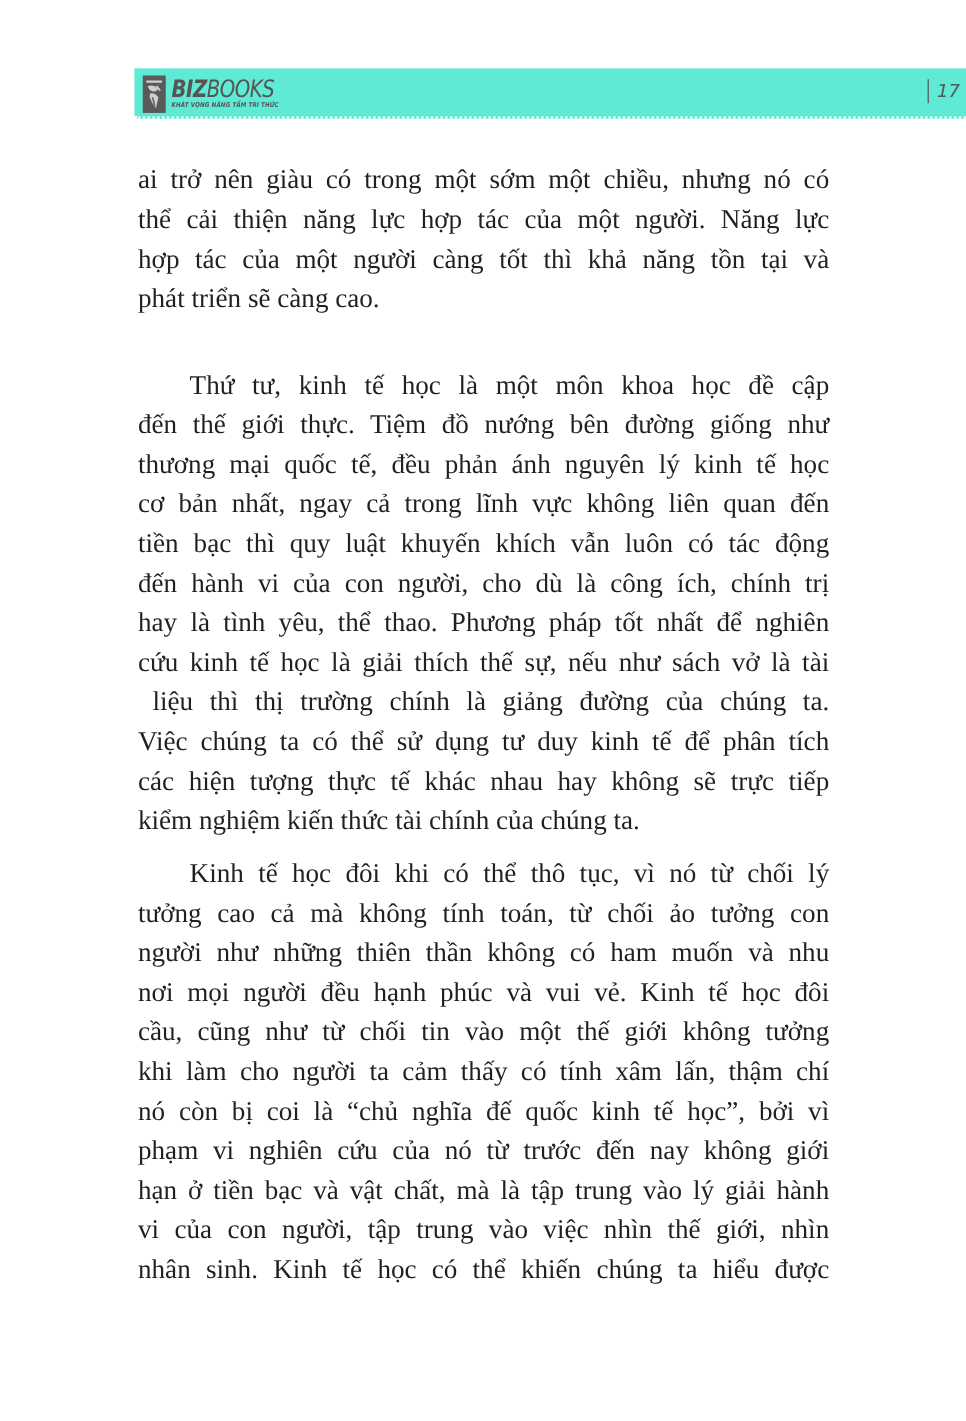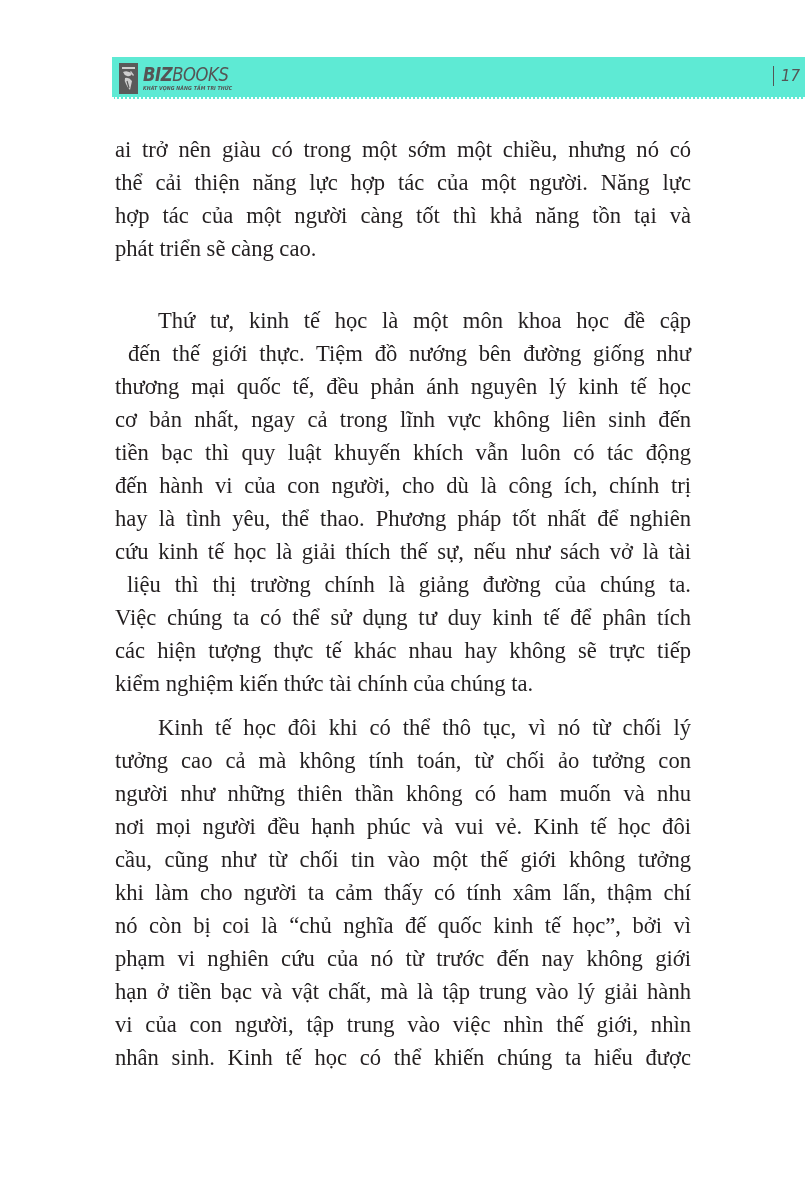--- a/index.html
+++ b/index.html
@@ -138,23 +138,23 @@
 
 <div class="content">
   <div class="para">
     <span class="line" style="word-spacing: 0px;">ai trở nên giàu có trong một sớm một chiều, nhưng nó có</span>
     <span class="line" style="word-spacing: 0px;">thể cải thiện năng lực hợp tác của một người. Năng lực</span>
     <span class="line" style="word-spacing: 0px;">hợp tác của một người càng tốt thì khả năng tồn tại và</span>
     <span class="line last">phát triển sẽ càng cao.</span>
   </div>
   <div class="para">
     <span class="line" style="padding-left: 43px; word-spacing: 0px; margin-top: 39px;">Thứ tư, kinh tế học là một môn khoa học đề cập</span>
-    <span class="line" style="word-spacing: 0px; margin-left: 13px;">đến thế giới thực. Tiệm đồ nướng bên đường giống như</span>
+    <span class="line" style="word-spacing: 0px;">đến thế giới thực. Tiệm đồ nướng bên đường giống như</span>
     <span class="line" style="word-spacing: 0px;">thương mại quốc tế, đều phản ánh nguyên lý kinh tế học</span>
-    <span class="line" style="word-spacing: 0px;">cơ bản nhất, ngay cả trong lĩnh vực không liên sinh đến</span>
+    <span class="line" style="word-spacing: 0px;">cơ bản nhất, ngay cả trong lĩnh vực không liên quan đến</span>
     <span class="line" style="word-spacing: 0px;">tiền bạc thì quy luật khuyến khích vẫn luôn có tác động</span>
     <span class="line" style="word-spacing: 0px;">đến hành vi của con người, cho dù là công ích, chính trị</span>
     <span class="line" style="word-spacing: 0px;">hay là tình yêu, thể thao. Phương pháp tốt nhất để nghiên</span>
     <span class="line" style="word-spacing: 0px;">cứu kinh tế học là giải thích thế sự, nếu như sách vở là tài</span>
     <span class="line" style="word-spacing: 0px; margin-left: 12px;">liệu thì thị trường chính là giảng đường của chúng ta.</span>
     <span class="line" style="word-spacing: 0px;">Việc chúng ta có thể sử dụng tư duy kinh tế để phân tích</span>
     <span class="line" style="word-spacing: 0px;">các hiện tượng thực tế khác nhau hay không sẽ trực tiếp</span>
     <span class="line last">kiểm nghiệm kiến thức tài chính của chúng ta.</span>
   </div>
   <div class="para">

